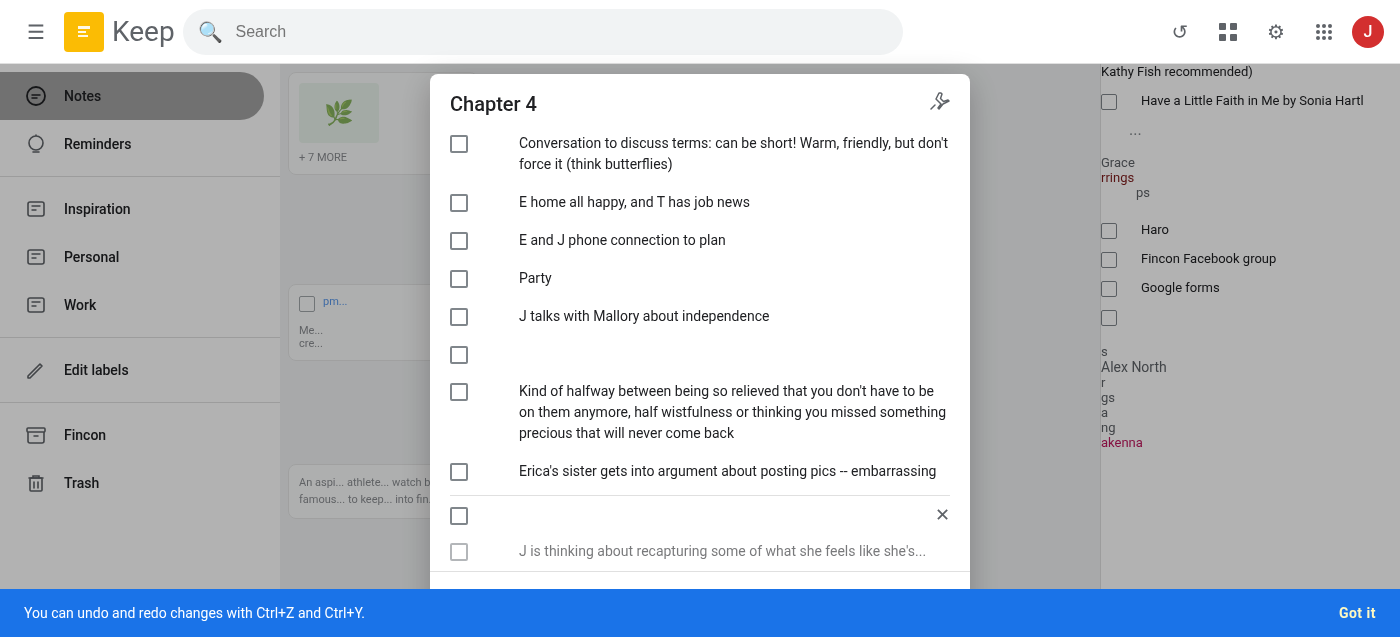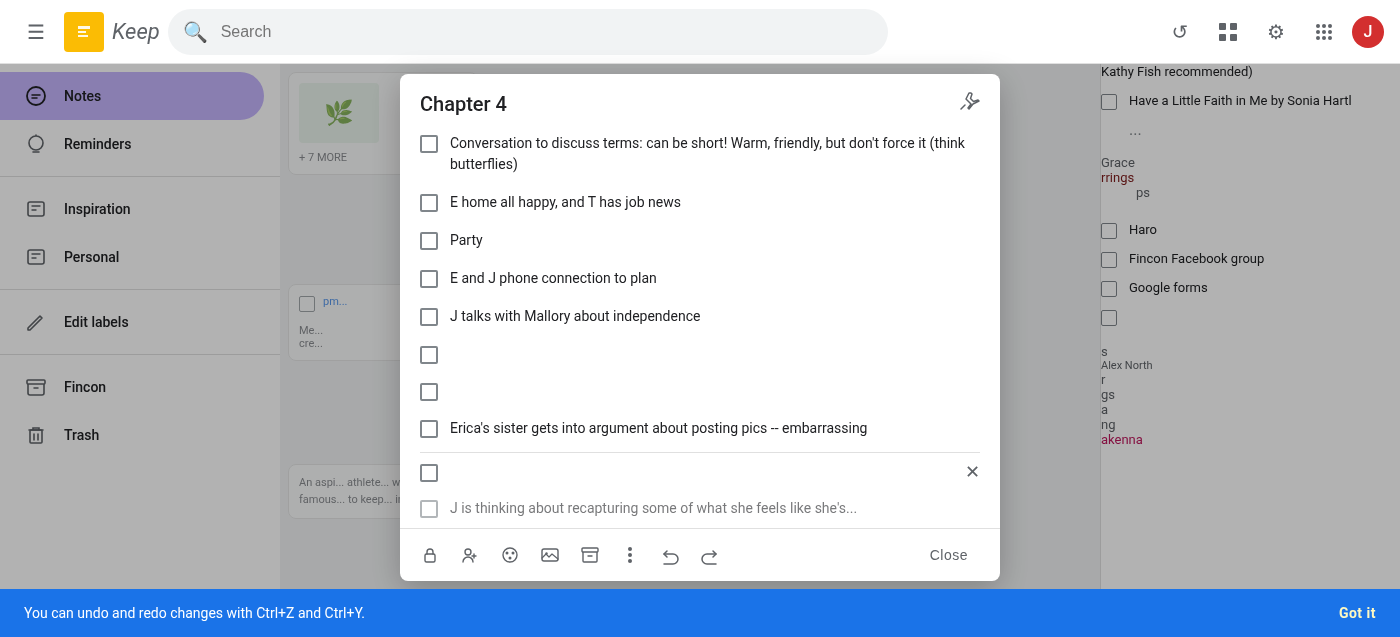--- a/index.html
+++ b/index.html
@@ -22,40 +22,40 @@
       gap: 16px;
       padding: 0 24px;
       height: 48px;
       border-radius: 0 24px 24px 0;
       cursor: pointer;
       font-size: 14px;
       color: #202124;
       margin-right: 16px;
       font-weight: 500;
     }
-    .sidebar-item.active { background: #c4b5fd; }
+    .sidebar-item.active { background: #a3a3a3; }
     .sidebar-item .icon { font-size: 20px; color: #5f6368; width: 24px; display: flex; align-items: center; justify-content: center; }
     .sidebar-item.active .icon { color: #202124; }
 
     
     .topbar {
       position: fixed;
       top: 0; left: 0; right: 0;
       height: 64px;
       background: #fff;
       display: flex;
       align-items: center;
       padding: 0 16px;
       gap: 8px;
       border-bottom: 1px solid #e0e0e0;
       z-index: 10;
     }
     .topbar-left { display: flex; align-items: center; gap: 8px; flex: 1; }
     .topbar-logo { width: 40px; height: 40px; background: #fbbc04; border-radius: 4px; display: flex; align-items: center; justify-content: center; font-size: 22px; }
-    .topbar-title { font-size: 22px; color: #5f6368; font-weight: 400; font-style: italic; }
+    .topbar-title { font-size: 28px; color: #5f6368; font-weight: 400; }
     .search-bar {
       flex: 1;
       max-width: 720px;
       background: #f1f3f4;
       border-radius: 24px;
       display: flex;
       align-items: center;
       padding: 0 16px;
       height: 46px;
       gap: 12px;
@@ -101,21 +101,21 @@
       background: rgba(0,0,0,0.3);
       display: flex;
       align-items: flex-start;
       justify-content: center;
       padding-top: 10px;
       z-index: 100;
     }
     .modal {
       background: #fff;
       border-radius: 8px;
-      width: 600px;
+      width: 540px;
       max-height: 560px;
       display: flex;
       flex-direction: column;
       box-shadow: 0 8px 32px rgba(0,0,0,0.24);
       overflow: hidden;
     }
     .modal-header {
       display: flex;
       align-items: center;
       justify-content: space-between;
@@ -142,20 +142,21 @@
       border-radius: 2px;
       flex-shrink: 0;
       margin-top: 2px;
       cursor: pointer;
     }
     .checklist-text {
       font-size: 14px;
       color: #202124;
       line-height: 1.5;
       flex: 1;
+      margin-left: 39px;
     }
     .checklist-input-row {
       display: flex;
       align-items: center;
       gap: 12px;
       padding: 8px 0;
       border-top: 1px solid #e0e0e0;
       margin-top: 4px;
     }
     .checklist-input {
@@ -219,21 +220,21 @@
       font-size: 14px;
       letter-spacing: 0.5px;
     }
 
     
     .sidebar-divider { height: 1px; background: #e0e0e0; margin: 8px 0; }
 
     .open-source { position: absolute; bottom: 8px; left: 8px; font-size: 12px; color: #5f6368; }
 
     
-    .right-item { display: flex; align-items: flex-start; gap: 12px; padding: 6px 0; font-size: 13px; }
+    .right-item { display: flex; align-items: flex-start; gap: 24px; padding: 6px 0; font-size: 13px; }
     .right-checkbox { width: 16px; height: 16px; border: 1.5px solid #80868b; border-radius: 2px; flex-shrink: 0; margin-top: 1px; }
     .right-text { color: #202124; }
 
     
     .bg-cards { position: absolute; top: 0; left: 0; right: 0; bottom: 0; padding: 12px; }
   </style>
 </head>
 <body>
 
 <div class="topbar">
@@ -313,20 +314,29 @@
     </div>
     <div class="sidebar-item">
       <span class="icon">
         <svg width="22" height="22" viewBox="0 0 22 22" fill="none">
             <rect x="3" y="4" width="16" height="14" rx="2" stroke="#5f6368" stroke-width="1.6"></rect>
             <path d="M7 8h8M7 12h4" stroke="#5f6368" stroke-width="1.4" stroke-linecap="round"></path>
           </svg>
       </span>
       <span>Personal</span>
     </div>
+    <div class="sidebar-item">
+      <span class="icon">
+        <svg width="22" height="22" viewBox="0 0 22 22" fill="none">
+            <rect x="3" y="4" width="16" height="14" rx="2" stroke="#5f6368" stroke-width="1.6"></rect>
+            <path d="M7 8h8M7 12h4" stroke="#5f6368" stroke-width="1.4" stroke-linecap="round"></path>
+          </svg>
+      </span>
+      <span>Work</span>
+    </div>
     <div class="sidebar-divider"></div>
     <div class="sidebar-item">
       <span class="icon">
         <svg width="22" height="22" viewBox="0 0 22 22" fill="none">
             <path d="M3 17l12-12 2 2L5 19H3v-2zM15 5l2 2" stroke="#5f6368" stroke-width="1.6" stroke-linecap="round" stroke-linejoin="round"></path>
           </svg>
       </span>
       <span>Edit labels</span>
     </div>
     <div class="sidebar-divider"></div>
@@ -397,21 +407,21 @@
     </div>
     <div class="right-item">
       <div class="right-checkbox"></div>
       <div class="right-text">Google forms</div>
     </div>
     <div class="right-item">
       <div class="right-checkbox"></div>
     </div>
     <div style="height:12px;"></div>
     <div style="font-size:13px;color:#5f6368;">s</div>
-    <div style="font-size:11px;color:#5f6368;">Alex North</div>
+    <div style="font-size:14px;color:#5f6368;">Alex North</div>
     <div style="font-size:13px;color:#5f6368;">r</div>
     <div style="font-size:13px;color:#5f6368;">gs</div>
     <div style="font-size:13px;color:#5f6368;">a</div>
     <div style="font-size:13px;color:#5f6368;">ng</div>
     <div style="font-size:13px;color:#be185d;">akenna</div>
   </div>
 </div>
 
 <div class="modal-overlay">
   <div class="modal">
@@ -430,35 +440,36 @@
       <div class="checklist-item">
         <div class="checklist-checkbox"></div>
         <div class="checklist-text">Conversation to discuss terms: can be short! Warm, friendly, but don't force it (think butterflies)</div>
       </div>
       <div class="checklist-item">
         <div class="checklist-checkbox"></div>
         <div class="checklist-text">E home all happy, and T has job news</div>
       </div>
       <div class="checklist-item">
         <div class="checklist-checkbox"></div>
+        <div class="checklist-text">E and J phone connection to plan</div>
+      </div>
+      <div class="checklist-item">
+        <div class="checklist-checkbox"></div>
         <div class="checklist-text">Party</div>
       </div>
       <div class="checklist-item">
         <div class="checklist-checkbox"></div>
-        <div class="checklist-text">E and J phone connection to plan</div>
-      </div>
-      <div class="checklist-item">
-        <div class="checklist-checkbox"></div>
         <div class="checklist-text">J talks with Mallory about independence</div>
       </div>
       <div class="checklist-item">
         <div class="checklist-checkbox"></div>
       </div>
       <div class="checklist-item">
         <div class="checklist-checkbox"></div>
+        <div class="checklist-text">Kind of halfway between being so relieved that you don't have to be on them anymore, half wistfulness or thinking you missed something precious that will never come back</div>
       </div>
       <div class="checklist-item">
         <div class="checklist-checkbox"></div>
         <div class="checklist-text">Erica's sister gets into argument about posting pics -- embarrassing</div>
       </div>
 
       <div class="checklist-input-row">
         <div class="checklist-checkbox"></div>
         <input class="checklist-input" type="text" placeholder="" style="">
         <span class="checklist-clear">✕</span>

